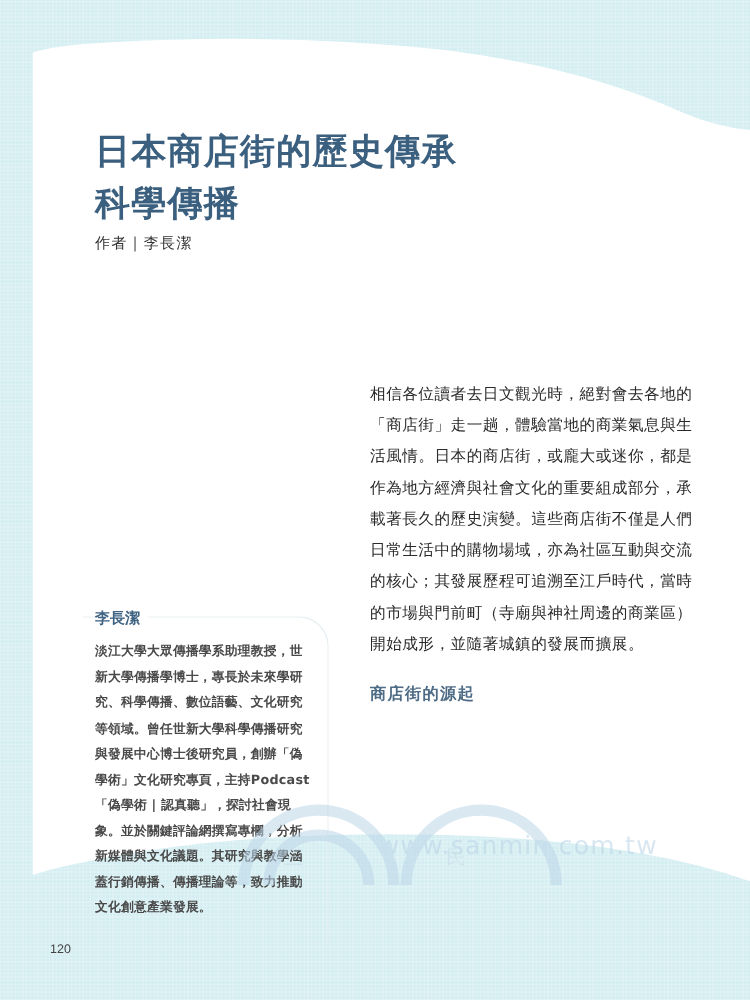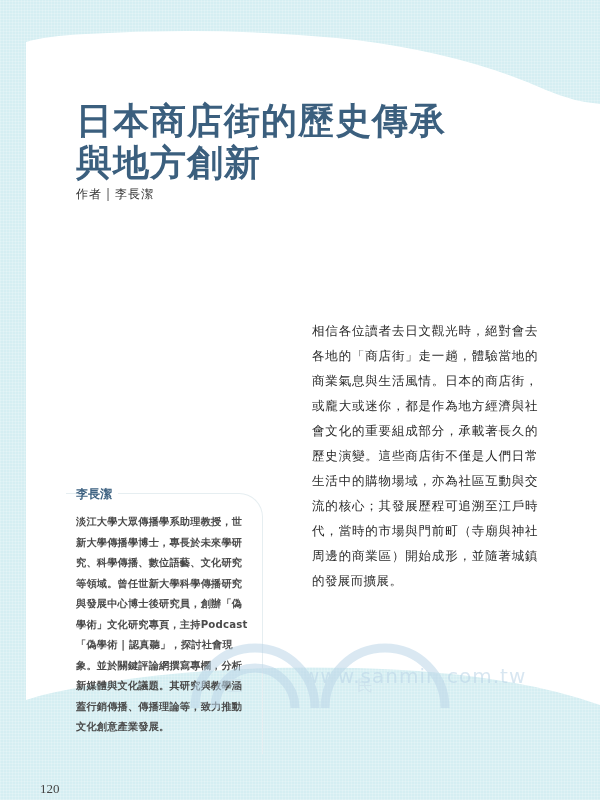--- a/index.html
+++ b/index.html
@@ -11,35 +11,35 @@
         repeating-linear-gradient(90deg, rgba(255,255,255,0.18) 0 1px, transparent 1px 3px);
       font-family: "DejaVu Serif", "Liberation Serif", serif;
     }
     .page-panel {
       position: absolute; left: 26px; top: 0; width: 574px; height: 800px;
     }
     .page-panel svg { position: absolute; left: 0; top: 0; }
     .title {
       position: absolute; left: 76px; top: 100px; margin: 0;
       font-family: "DejaVu Sans", sans-serif; font-weight: bold;
-      font-size: 36px; line-height: 42px; letter-spacing: 1px;
+      font-size: 28px; line-height: 42px; letter-spacing: 1px;
       color: #3b5f7e;
     }
     .title span { display: block; }
     .byline {
       position: absolute; left: 76px; top: 186px;
       font-size: 12px; color: #333; letter-spacing: 1px; text-align: center;
     }
     .byline .sep { margin: 0 4px; color: #555; }
     .main-body {
       position: absolute; left: 296px; top: 302px; width: 258px;
       font-size: 12.5px; line-height: 25px; color: #2a2a2a;
       letter-spacing: 0.4px; text-align: justify;
     }
-    .main-body p { margin: 16px; }
+    .main-body p { margin: 0; }
     .section-heading {
       margin: 16px 0 14px 0 !important;
       font-size: 13px; color: #4e6c86; font-weight: bold; letter-spacing: 1px;
     }
     .bio-card {
       position: absolute; left: 66px; top: 493px; width: 196px; height: 260px;
       border-top: 1px solid #e6eef1; border-right: 1px solid #e6eef1;
       border-top-right-radius: 24px;
     }
     .bio-name {
@@ -58,44 +58,45 @@
     }
     .watermark .wm-url {
       position: absolute; left: 128px; top: 52px;
       font-family: "DejaVu Sans", sans-serif; font-size: 20px;
       color: #b9d3e6; letter-spacing: 1px;
     }
     .watermark .wm-char {
       position: absolute; top: 64px; font-size: 16px; color: #c6dbe9;
     }
     .page-number {
-      position: absolute; left: 40px; top: 781px;
-      font-family: Liberation Serif, serif; font-size: 13px; color: #444;
+      position: absolute; left: 40px; top: 754px;
+      font-family: Liberation Sans, sans-serif; font-size: 10px; color: #444;
     }
   </style>
 </head>
 <body>
 
 <div class="page-panel">
   <svg width="574" height="800" viewBox="0 0 574 800">
     <path d="M0,42 Q20,36 60,34 Q200,26 330,40 Q440,54 520,90 Q548,102 574,104 L574,705 Q480,672 330,668 Q160,664 40,690 Q18,694 0,700 Z" fill="#ffffff"></path>
   </svg>
 </div>
 
 <h1 class="title">
   <span>日本商店街的歷史傳承</span>
-  <span>與地方創新</span>
+  <span>科學傳播</span>
 </h1>
 
 <div class="byline">
   <span>作者</span><span class="sep">|</span><span>李長潔</span>
 </div>
 
 <div class="main-body">
   <p>相信各位讀者去日文觀光時，絕對會去各地的「商店街」走一趟，體驗當地的商業氣息與生活風情。日本的商店街，或龐大或迷你，都是作為地方經濟與社會文化的重要組成部分，承載著長久的歷史演變。這些商店街不僅是人們日常生活中的購物場域，亦為社區互動與交流的核心；其發展歷程可追溯至江戶時代，當時的市場與門前町（寺廟與神社周邊的商業區）開始成形，並隨著城鎮的發展而擴展。</p>
+  <p class="section-heading">商店街的源起</p>
 </div>
 
 <div class="bio-card"></div>
 <div class="bio-name">李長潔</div>
 <div class="bio-text">淡江大學大眾傳播學系助理教授，世新大學傳播學博士，專長於未來學研究、科學傳播、數位語藝、文化研究等領域。曾任世新大學科學傳播研究與發展中心博士後研究員，創辦「偽學術」文化研究專頁，主持Podcast「偽學術 | 認真聽」，探討社會現象。並於關鍵評論網撰寫專欄，分析新媒體與文化議題。其研究與教學涵蓋行銷傳播、傳播理論等，致力推動文化創意產業發展。</div>
 
 <div class="watermark">
   <svg width="330" height="100" viewBox="0 0 330 100">
     <g fill="none" stroke="#bcd6e8" stroke-width="9">
       <path d="M20,96 A60,60 0 0 1 140,96"></path>

